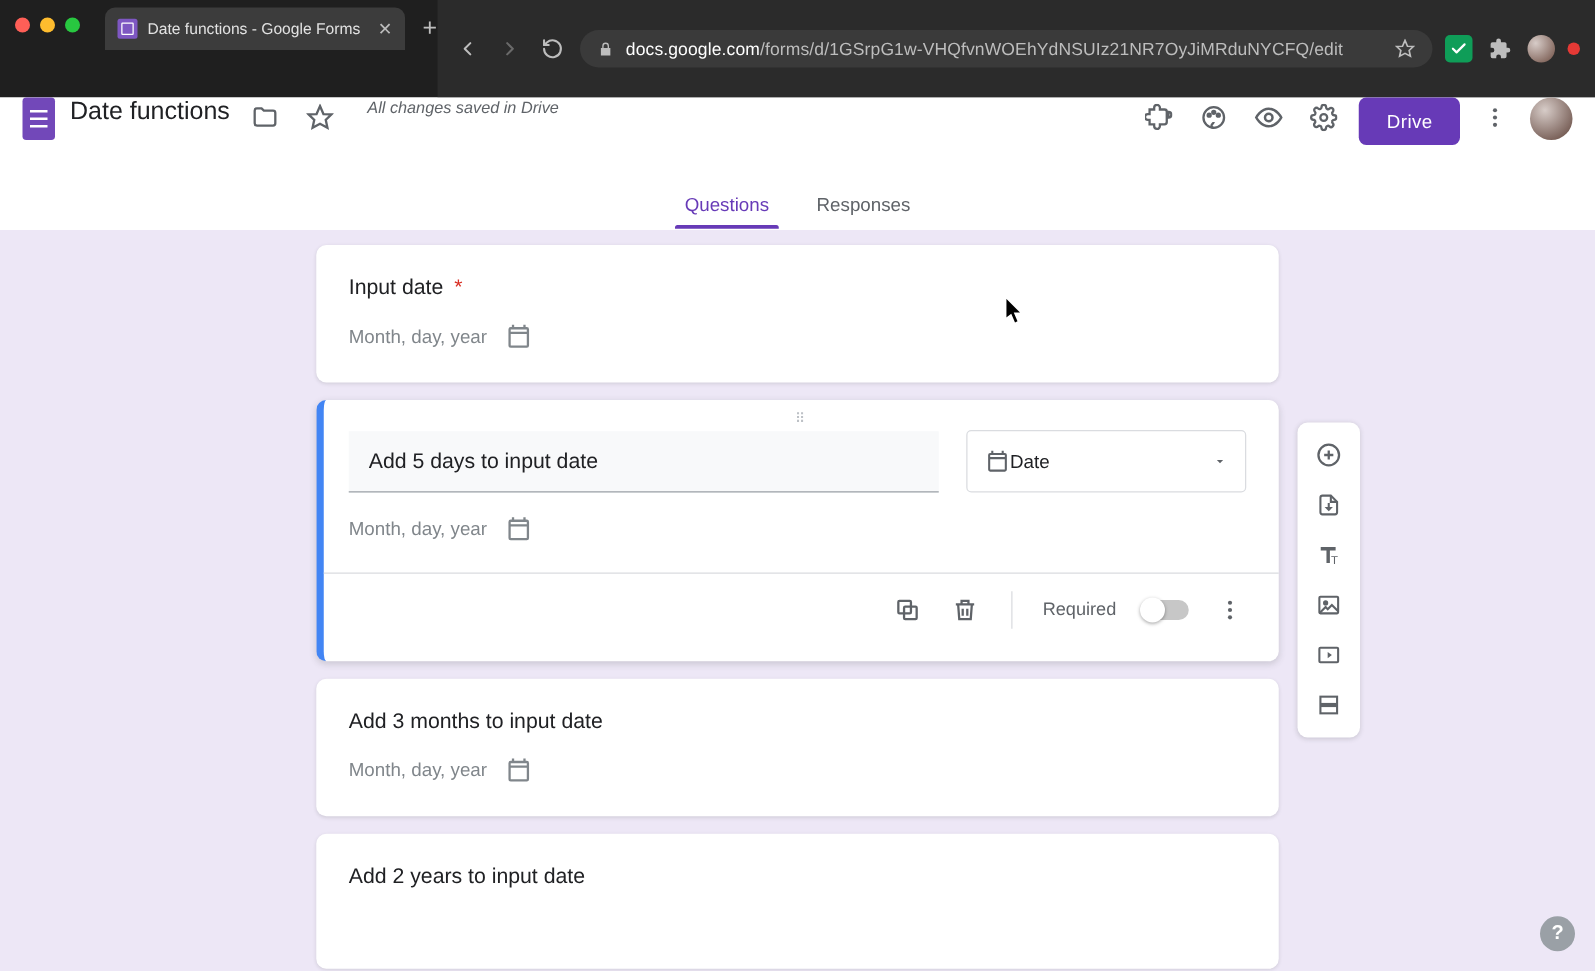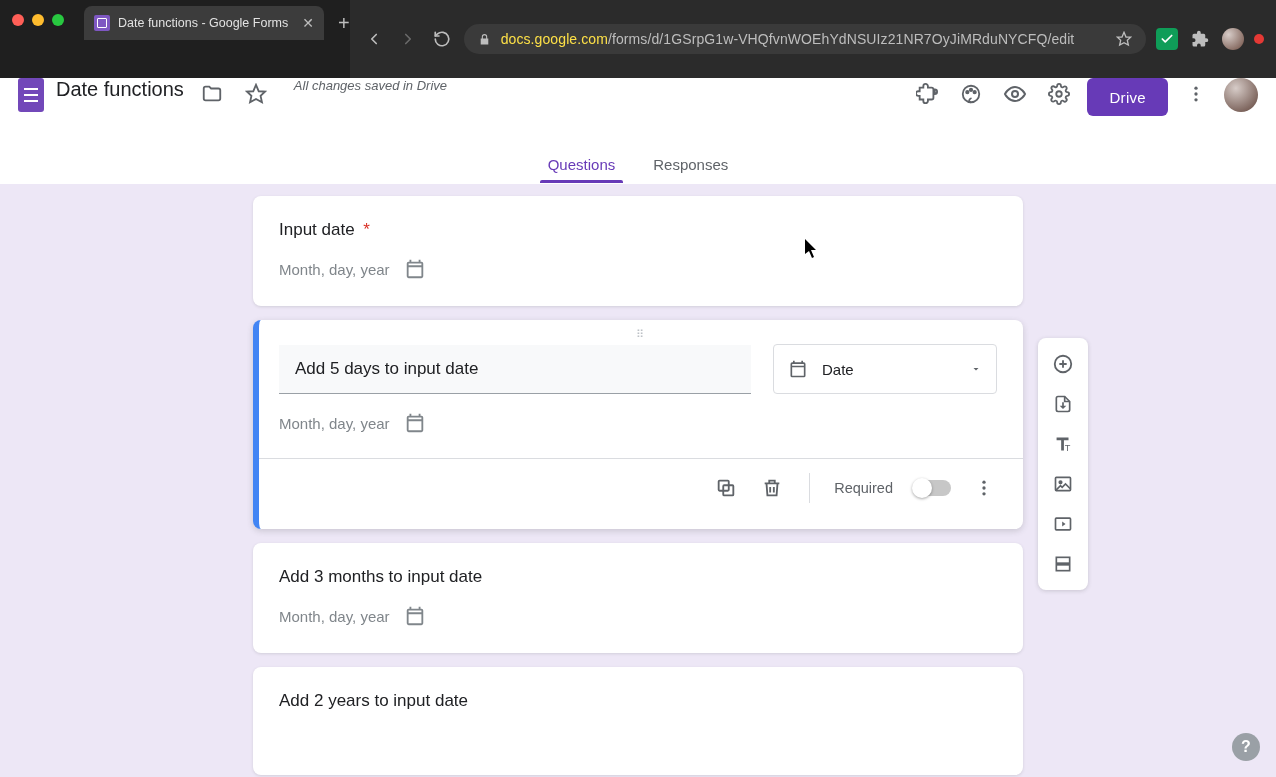--- a/index.html
+++ b/index.html
@@ -27,21 +27,21 @@
   .tab{height:34px;background:var(--tab-active);border-top-left-radius:8px;border-top-right-radius:8px;display:flex;align-items:center;padding:0 10px;margin-left:10px;min-width:230px;color:#e2e2e2;font-size:12.5px;}
   .tab .favicon{width:16px;height:16px;background:#7e57c2;border-radius:2px;margin-right:8px;display:flex;align-items:center;justify-content:center;}
   .tab .favicon:before{content:"";width:8px;height:8px;border:1px solid #fff;border-radius:1px;}
   .tab .close{margin-left:auto;color:#bdbdbd;font-size:14px;padding-left:14px;}
   .newtab{color:#bdbdbd;font-size:20px;margin-left:14px;height:34px;display:flex;align-items:center;}
   .omnibar-row{flex:1;background:var(--chrome-dark);display:flex;align-items:center;padding:0 12px;gap:10px;}
   .nav-btn{color:#bdbdbd;display:flex;align-items:center;justify-content:center;width:24px;height:24px;}
   .nav-btn.dim{color:#6a6a6a;}
   .omnibox{flex:1;height:30px;background:var(--omnibox);border-radius:15px;display:flex;align-items:center;padding:0 14px;color:#e2e2e2;font-size:14px;letter-spacing:.1px;}
   .omnibox .lock{margin-right:10px;color:#bdbdbd;}
-  .omnibox .host{color:#fde047;}
+  .omnibox .host{color:#ffffff;}
   .omnibox .path{color:#bdbdbd;}
   .omnibox .star{margin-left:auto;color:#bdbdbd;}
   .ext{width:24px;height:24px;display:flex;align-items:center;justify-content:center;color:#bdbdbd;}
   .ext.green{background:#0f9d58;border-radius:4px;width:22px;height:22px;}
   .ext.green svg{stroke:#fff;}
   .avatar-sm{width:22px;height:22px;border-radius:50%;background:radial-gradient(circle at 30% 30%,#d7ccc8,#6d4c41);}
   .dot-red{width:10px;height:10px;border-radius:50%;background:#e53935;}
 
   
   .app{height:calc(777px - 78px);display:flex;flex-direction:column;}
@@ -68,21 +68,21 @@
   .card.active{border-left:6px solid var(--blue);padding-left:20px;position:relative;box-shadow:0 2px 6px rgba(60,64,67,.2);}
   .drag{position:absolute;top:8px;left:50%;transform:translateX(-50%);color:var(--greyB);letter-spacing:2px;font-size:11px;}
   .q-title{font-size:17px;color:var(--txt);margin:0 0 18px;}
   .q-title .req{color:#d93025;margin-left:4px;}
   .date-input-row{display:flex;align-items:center;gap:14px;}
   .date-ph{color:var(--grey6);font-size:15px;}
   .date-ico{color:var(--grey6);}
 
   .edit-row{display:flex;gap:22px;align-items:center;margin-bottom:18px;}
   .q-input{flex:1;background:#f8f9fa;border:none;border-bottom:1px solid #9aa0a6;font-size:17px;color:var(--txt);padding:14px 16px;outline:none;}
-  .type-select{width:224px;height:50px;border:1px solid var(--border);border-radius:4px;display:flex;align-items:center;padding:0 14px;gap:14px;color:var(--txt);font-size:15px;}
+  .type-select{width:224px;height:50px;border:1px solid var(--border);border-radius:4px;display:flex;align-items:center;padding:0 14px;color:var(--txt);font-size:15px;}
   .type-select .chev{margin-left:auto;color:var(--grey5);}
   .card-divider{height:1px;background:var(--border);margin:24px -26px 14px -20px;}
   .footer-row{display:flex;align-items:center;justify-content:flex-end;gap:20px;color:var(--grey5);}
   .foot-ico{width:26px;height:26px;display:flex;align-items:center;justify-content:center;}
   .foot-sep{width:1px;height:30px;background:var(--border);margin:0 4px;}
   .req-label{font-size:14.5px;color:var(--grey5);}
   .toggle{width:38px;height:16px;background:#c7c7c7;border-radius:10px;position:relative;}
   .toggle .knob{width:20px;height:20px;background:#fff;border-radius:50%;position:absolute;top:-2px;left:-1px;box-shadow:0 1px 3px rgba(0,0,0,.35);}
 
   

